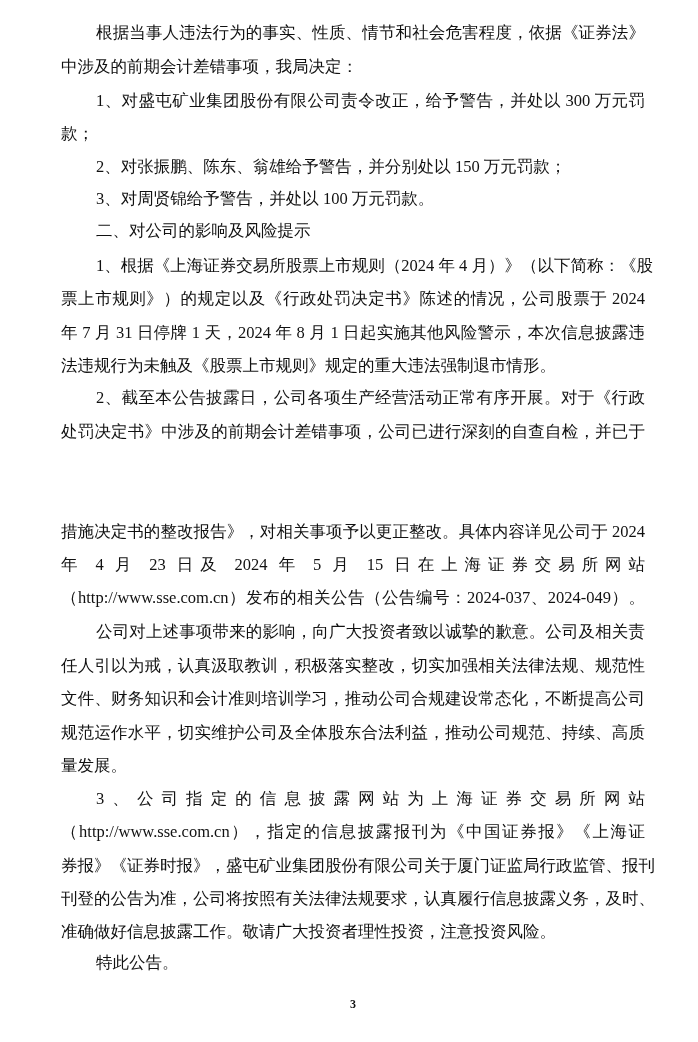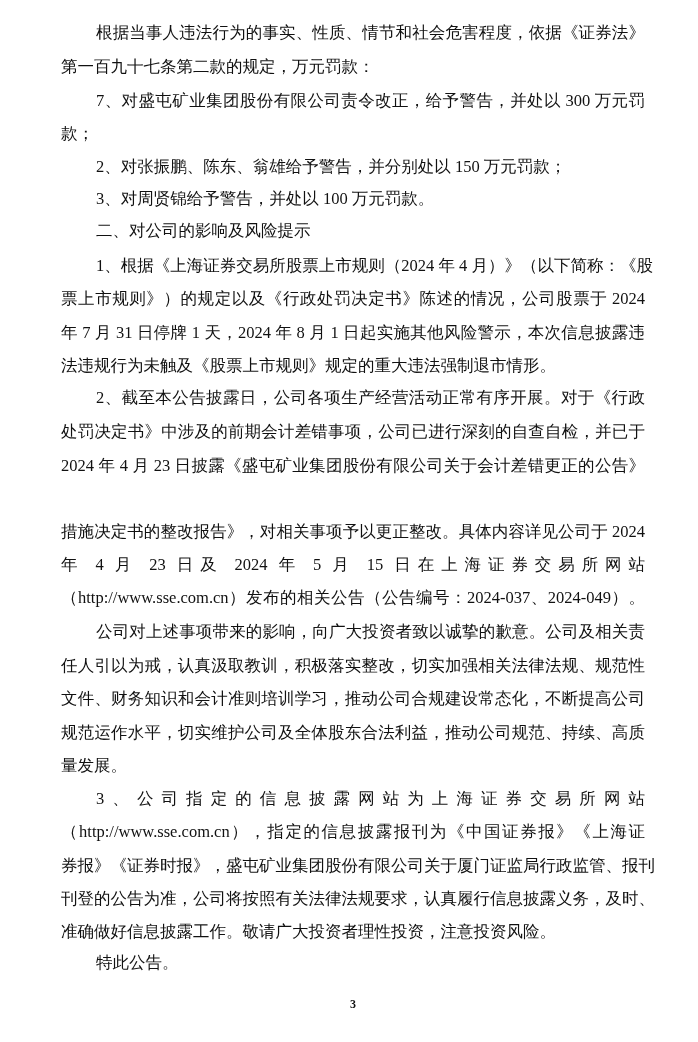--- a/index.html
+++ b/index.html
@@ -25,39 +25,38 @@
     position: absolute; left: 340px; top: 997px; width: 26px; text-align: center;
     font-family: "Liberation Serif", "DejaVu Serif", serif; font-size: 12px; font-weight: bold; color: #111;
   }
 </style>
 </head>
 <body>
 
 <div class="page">
 
   <div class="line indent" style="top:22px">根据当事人违法行为的事实、性质、情节和社会危害程度，依据《证券法》</div>
-  <div class="line last" style="top:56px">第一百九十七条第二款的规定，万元罚款：</div>
+  <div class="line last" style="top:56px">中涉及的前期会计差错事项，我局决定：</div>
 
-  <div class="line indent" style="top:90px">7、对盛屯矿业集团股份有限公司责令改正，给予警告，并处以 300 万元罚</div>
+  <div class="line indent" style="top:90px">1、对盛屯矿业集团股份有限公司责令改正，给予警告，并处以 300 万元罚</div>
   <div class="line last" style="top:123px">款；</div>
 
   <div class="line indent last" style="top:156px">2、对张振鹏、陈东、翁雄给予警告，并分别处以 150 万元罚款；</div>
 
   <div class="line indent last" style="top:188px">3、对周贤锦给予警告，并处以 100 万元罚款。</div>
 
   <div class="line indent last heading" style="top:220px">二、对公司的影响及风险提示</div>
 
   <div class="line indent" style="top:255px">1、根据《上海证券交易所股票上市规则（2024 年 4 月）》（以下简称：《股</div>
   <div class="line" style="top:288px">票上市规则》）的规定以及《行政处罚决定书》陈述的情况，公司股票于 2024</div>
   <div class="line" style="top:322px">年 7 月 31 日停牌 1 天，2024 年 8 月 1 日起实施其他风险警示，本次信息披露违</div>
   <div class="line last" style="top:355px">法违规行为未触及《股票上市规则》规定的重大违法强制退市情形。</div>
 
   <div class="line indent" style="top:387px">2、截至本公告披露日，公司各项生产经营活动正常有序开展。对于《行政</div>
   <div class="line" style="top:421px">处罚决定书》中涉及的前期会计差错事项，公司已进行深刻的自查自检，并已于</div>
-  <div class="line" style="top:455px">2024 年 4 月 23 日披露《盛屯矿业集团股份有限公司关于会计差错更正的公告》</div>
   <div class="line" style="top:521px">措施决定书的整改报告》，对相关事项予以更正整改。具体内容详见公司于 2024</div>
   <div class="line" style="top:554px">年 4 月 23 日及 2024 年 5 月 15 日在上海证券交易所网站</div>
   <div class="line" style="top:587px">（http://www.sse.com.cn）发布的相关公告（公告编号：2024-037、2024-049）。</div>
 
   <div class="line indent" style="top:621px">公司对上述事项带来的影响，向广大投资者致以诚挚的歉意。公司及相关责</div>
   <div class="line" style="top:655px">任人引以为戒，认真汲取教训，积极落实整改，切实加强相关法律法规、规范性</div>
   <div class="line" style="top:688px">文件、财务知识和会计准则培训学习，推动公司合规建设常态化，不断提高公司</div>
   <div class="line" style="top:722px">规范运作水平，切实维护公司及全体股东合法利益，推动公司规范、持续、高质</div>
   <div class="line last" style="top:755px">量发展。</div>
 

